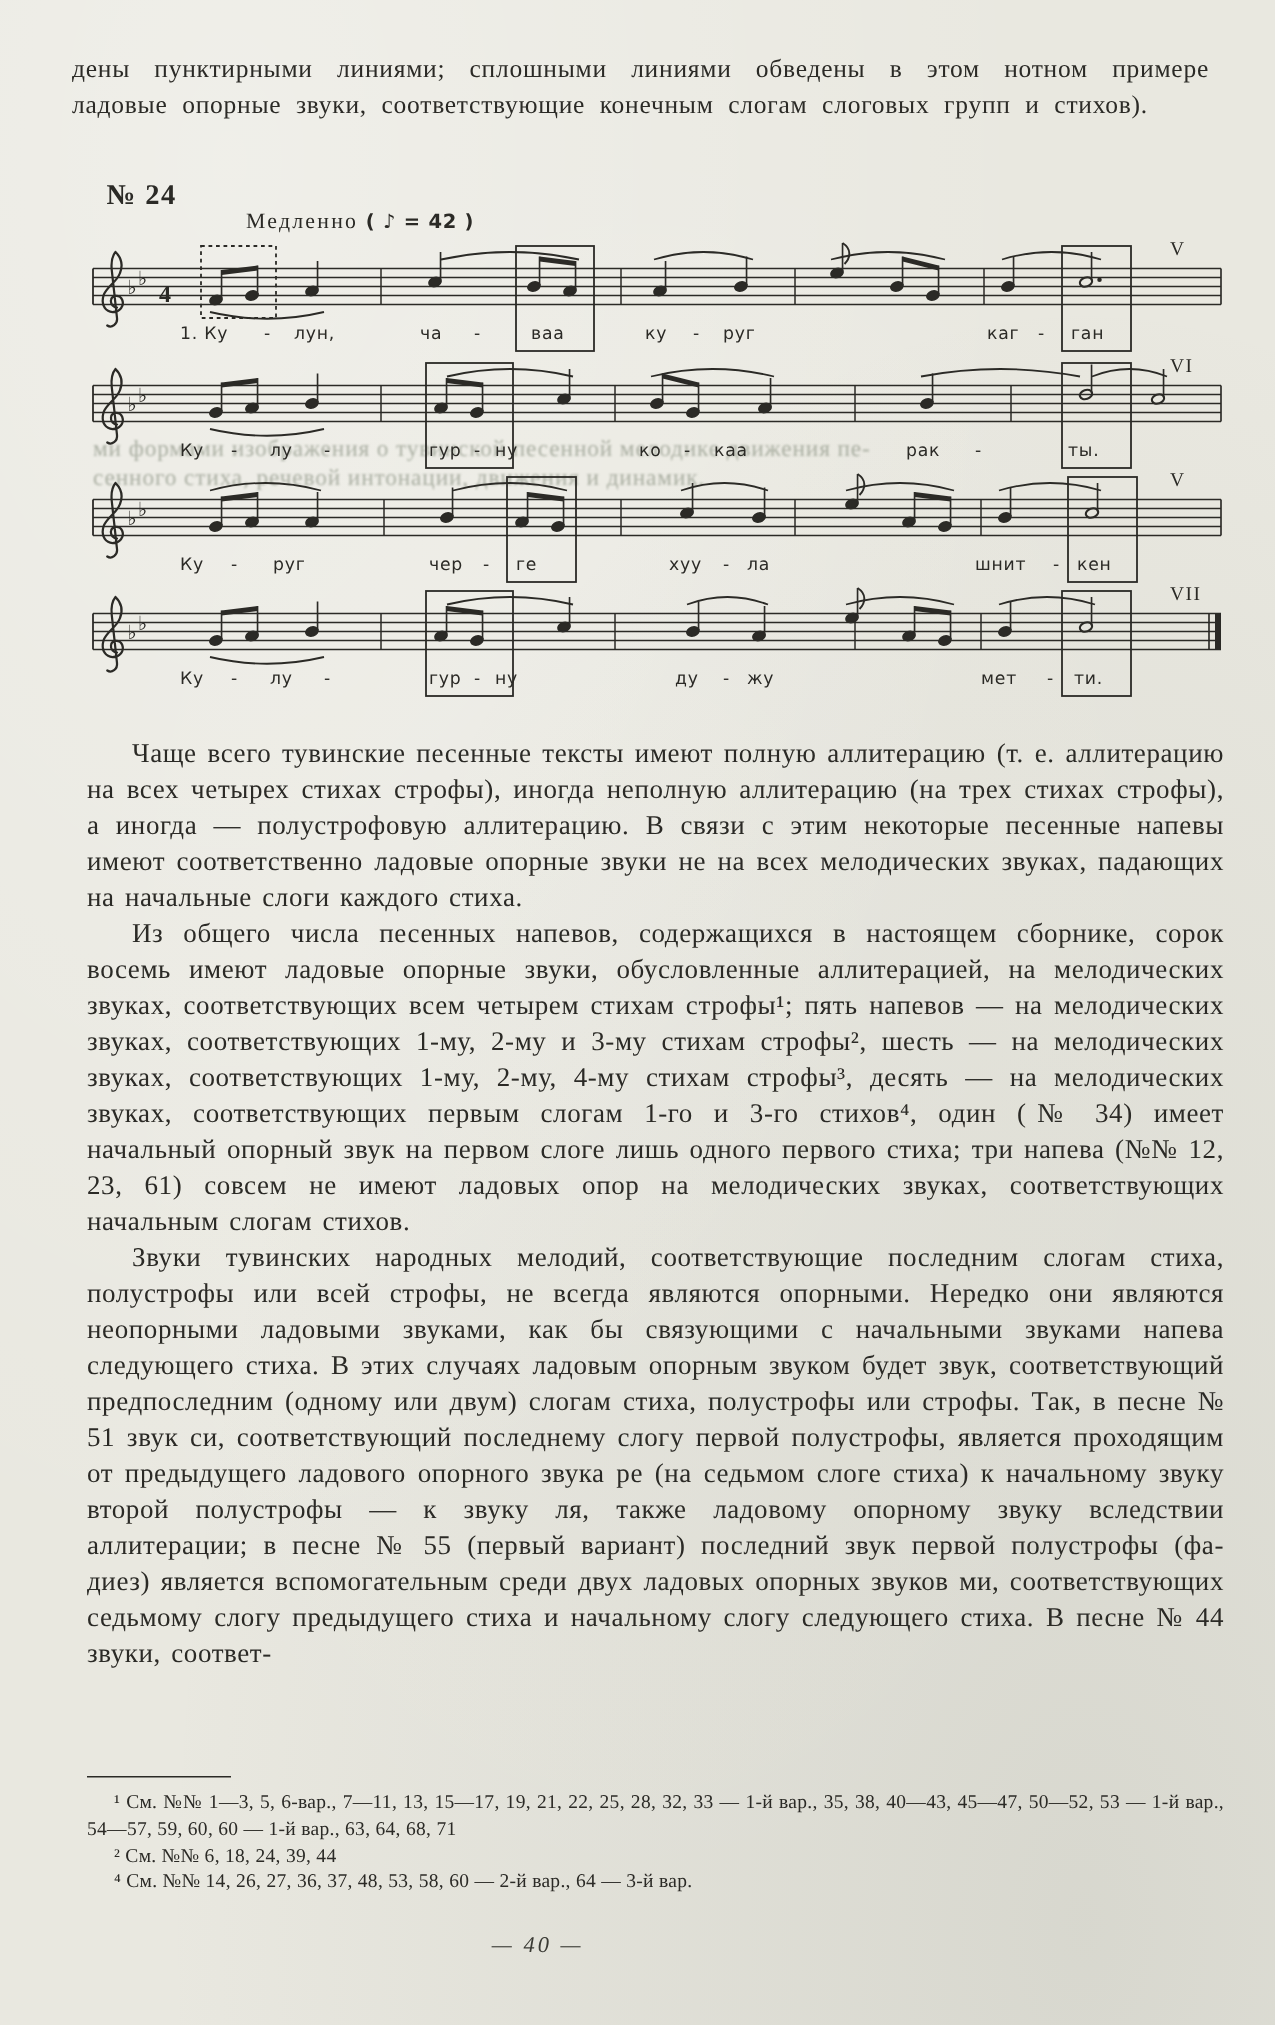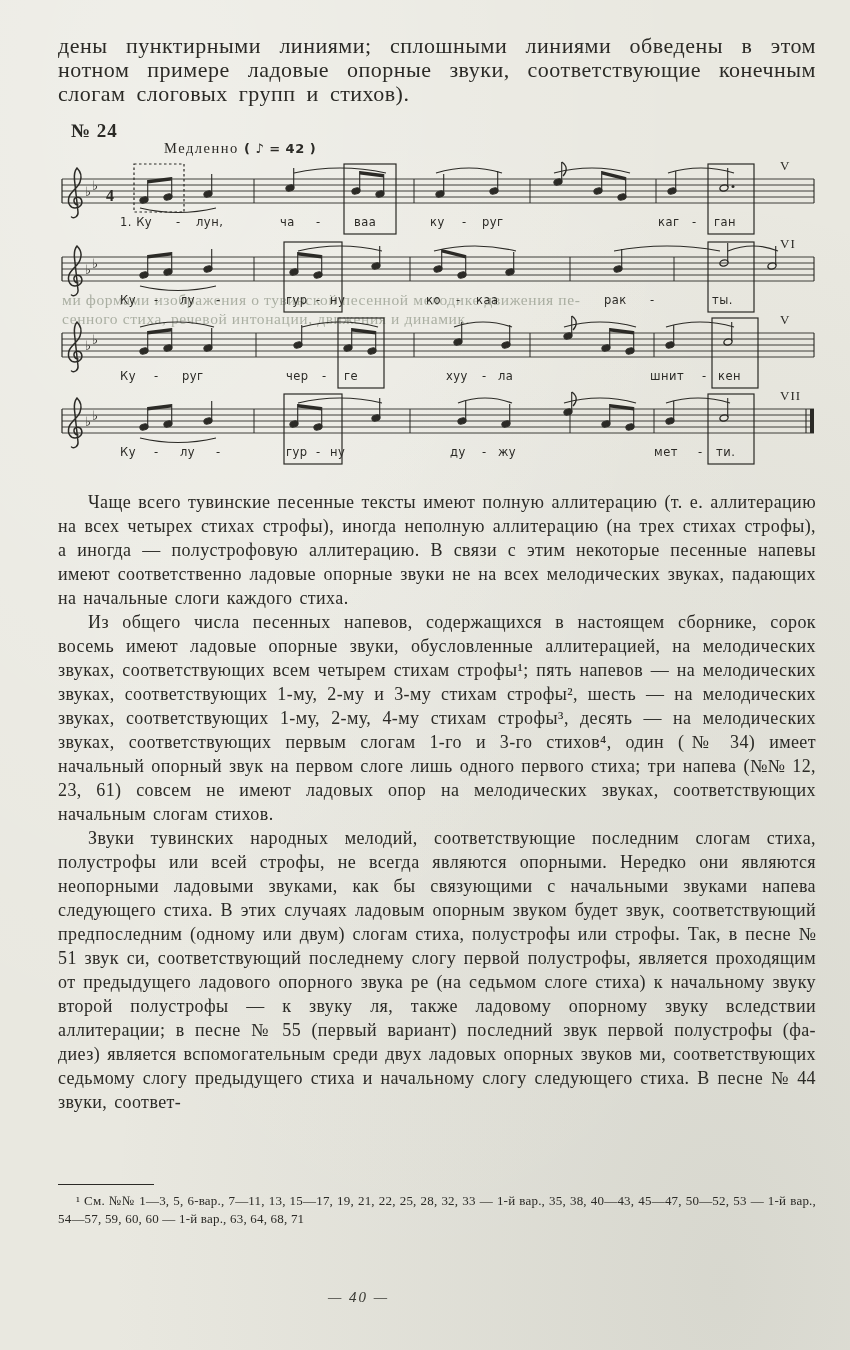--- a/index.html
+++ b/index.html
@@ -7,22 +7,22 @@
     position:relative;width:850px;height:1350px;overflow:hidden;
     background:
       radial-gradient(ellipse at 18% 8%, rgba(255,255,255,.30), transparent 55%),
       radial-gradient(ellipse at 85% 95%, rgba(110,115,100,.14), transparent 60%),
       radial-gradient(ellipse at 50% 50%, rgba(255,255,255,.10), transparent 70%),
       #e9e8e0;
     font-family:"Liberation Serif", serif;
     color:#2b2a26;
   }
   .intro{
-    position:absolute;left:58px;top:34px;width:758px;margin:0;
-    font-size:22px;line-height:24px;text-align:justify;
+    position:absolute;left:48px;top:34px;width:758px;margin:0;
+    font-size:17px;line-height:24px;text-align:justify;
     letter-spacing:.5px;word-spacing:5px;
   }
   .score{position:absolute;left:58px;top:116px;width:760px;height:356px;}
   .score-no{position:absolute;left:2px;top:4px;font-weight:bold;font-size:19px;letter-spacing:1px;margin-left:11px;}
   .tempo{position:absolute;left:106px;top:24px;font-size:14.5px;letter-spacing:1.5px;white-space:nowrap;}
   .tempo-mark{font-family:"DejaVu Sans",sans-serif;font-weight:bold;font-size:13px;letter-spacing:.5px;}
   .staff{position:absolute;left:0;width:760px;height:80px;z-index:2;}
   .staff svg{display:block;}
   .st1{top:42px}.st2{top:120px}.st3{top:196px}.st4{top:272px}
   .ghost{
@@ -342,16 +342,18 @@
   <div class="bodytext">
     <p>Чаще всего тувинские песенные тексты имеют полную аллитерацию (т. е. аллитерацию на всех четырех стихах строфы), иногда неполную аллитерацию (на трех стихах строфы), а иногда — полустрофовую аллитерацию. В связи с этим некоторые песенные напевы имеют соответственно ладовые опорные звуки не на всех мелодических звуках, падающих на начальные слоги каждого стиха.</p>
     <p>Из общего числа песенных напевов, содержащихся в настоящем сборнике, сорок восемь имеют ладовые опорные звуки, обусловленные аллитерацией, на мелодических звуках, соответствующих всем четырем стихам строфы¹; пять напевов — на мелодических звуках, соответствующих 1-му, 2-му и 3-му стихам строфы², шесть — на мелодических звуках, соответствующих 1-му, 2-му, 4-му стихам строфы³, десять — на мелодических звуках, соответствующих первым слогам 1-го и 3-го стихов⁴, один (№ 34) имеет начальный опорный звук на первом слоге лишь одного первого стиха; три напева (№№ 12, 23, 61) совсем не имеют ладовых опор на мелодических звуках, соответствующих начальным слогам стихов.</p>
     <p>Звуки тувинских народных мелодий, соответствующие последним слогам стиха, полустрофы или всей строфы, не всегда являются опорными. Нередко они являются неопорными ладовыми звуками, как бы связующими с начальными звуками напева следующего стиха. В этих случаях ладовым опорным звуком будет звук, соответствующий предпоследним (одному или двум) слогам стиха, полустрофы или строфы. Так, в песне № 51 звук си, соответствующий последнему слогу первой полустрофы, является проходящим от предыдущего ладового опорного звука ре (на седьмом слоге стиха) к начальному звуку второй полустрофы — к звуку ля, также ладовому опорному звуку вследствии аллитерации; в песне № 55 (первый вариант) последний звук первой полустрофы (фа-диез) является вспомогательным среди двух ладовых опорных звуков ми, соответствующих седьмому слогу предыдущего стиха и начальному слогу следующего стиха. В песне № 44 звуки, соответ-</p>
   </div>
 
   <div class="fnsep"></div>
 
   <div class="footnotes">
     <p>¹ См. №№ 1—3, 5, 6-вар., 7—11, 13, 15—17, 19, 21, 22, 25, 28, 32, 33 — 1-й вар., 35, 38, 40—43, 45—47, 50—52, 53 — 1-й вар., 54—57, 59, 60, 60 — 1-й вар., 63, 64, 68, 71</p>
+    <p>² См. №№ 6, 18, 24, 39, 44</p>
+    <p>⁴ См. №№ 14, 26, 27, 36, 37, 48, 53, 58, 60 — 2-й вар., 64 — 3-й вар.</p>
   </div>
 
   <div class="pageno">— 40 —</div>
 </div>
 
 </body></html>

